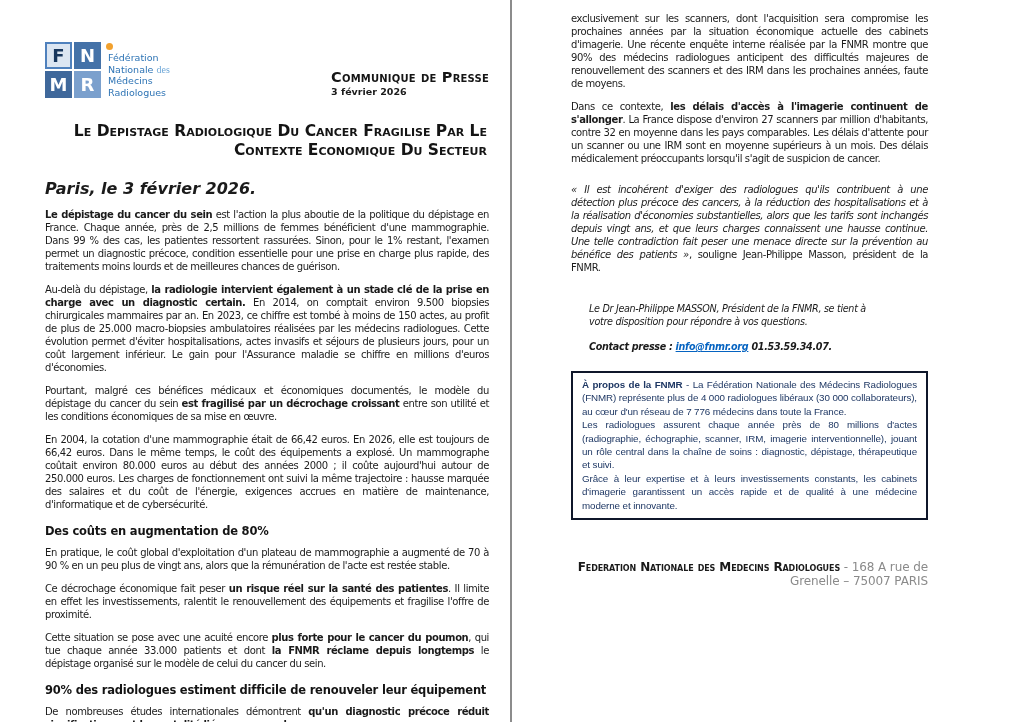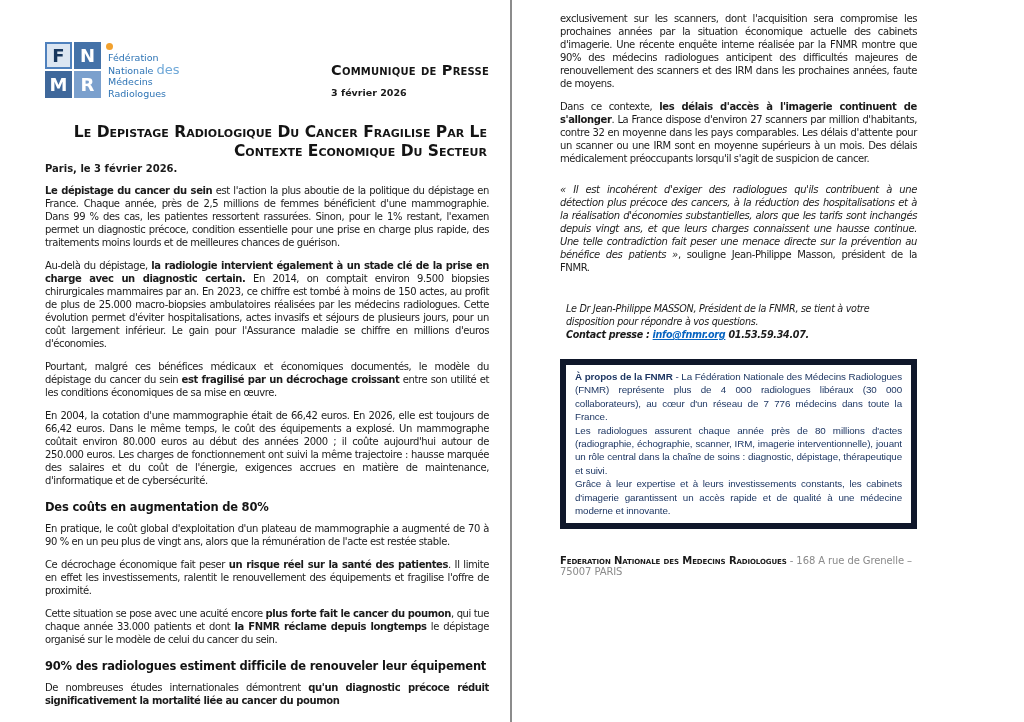--- a/index.html
+++ b/index.html
@@ -3,56 +3,56 @@
 <meta charset="utf-8">
 <style>
   * { box-sizing: border-box; }
   html, body { margin: 0; padding: 0; }
   body {
     width: 1024px; height: 722px; background: #ffffff; position: relative;
     overflow: hidden; font-family: "DejaVu Sans", sans-serif; color: #1b1b1b;
   }
   .page { position: absolute; top: 0; height: 722px; overflow: hidden; }
   .pg1 { left: 0; width: 511px; padding: 42px 22px 0 45px; }
-  .pg2 { left: 513px; width: 434px; padding: 12px 30px 16px 47px; }
+  .pg2 { left: 524px; width: 434px; padding: 12px 30px 16px 47px; }
   .divider { position: absolute; left: 510px; top: 0; width: 2px; height: 722px; background: #8c8c8c; }
 
   
   .hdr { display: flex; justify-content: space-between; align-items: flex-end; }
   .logo { display: flex; gap: 7px; position: relative; }
   .lgrid { display: grid; grid-template-columns: 27px 27px; grid-template-rows: 27px 27px; gap: 2px; }
   .lcell { display: flex; align-items: center; justify-content: center; font-weight: bold; font-size: 18px; }
   .cF { background: #dce6f2; color: #17365d; border: 2px solid #4f81bd; }
   .cN { background: #4472a8; color: #ffffff; }
   .cM { background: #3f689b; color: #ffffff; }
   .cR { background: #7ba0cd; color: #ffffff; }
   .ldot { position: absolute; left: 61px; top: 1px; width: 7px; height: 7px; border-radius: 50%; background: #f2a12e; }
   .ltext { font-size: 9.5px; line-height: 11.5px; color: #2e74b5; padding-top: 10px; font-weight: 500; }
-  .ltext .sm { font-size: 13px; color: #6fa8d8; }
+  .ltext .sm { font-size: 10px; color: #6fa8d8; font-family: Liberation Serif, serif; }
   .meta { text-align: left; padding-bottom: 1px; }
   .doc-type { font-variant: small-caps; font-weight: bold; font-size: 14.5px; color: #151515; letter-spacing: 0.2px; }
-  .doc-date { font-weight: bold; font-size: 9.5px; margin-top: 9px; }
+  .doc-date { font-weight: bold; font-size: 9.5px; margin-top: 1px; }
 
   .title { font-variant: small-caps; font-weight: bold; font-size: 15.5px; line-height: 19px;
            text-align: right; margin: 24px 2px 0; color: #141414; }
-  .dateline { font-weight: bold; font-size: 10px; margin: 2px 0 0; }
+  .dateline { font-weight: bold; font-size: 16px; margin: 19px 0 0; font-style: italic; }
 
   .b { font-size: 10px; line-height: 13px; letter-spacing: -0.4px; text-align: justify; margin: 10px 0 0; }
   h2.sec { font-size: 11.5px; font-weight: bold; letter-spacing: -0.2px; margin: 13px 0 0; color: #141414; }
   h2.sec + .b { margin-top: 8px; }
 
   .quote { margin-top: 18px; }
   .contact { margin: 28px 0 0 6px; width: 312px; font-size: 9.6px; line-height: 13px; letter-spacing: -0.3px; }
-  .contact p { margin: 0; }
+  .contact p { margin: 12px; }
 
-  .about { border: 6px solid #0f172a; padding: 5px 9px 6px; margin-top: 18px; color: #1f3864; }
+  .about { border: 2px solid #0f172a; padding: 5px 9px 6px; margin-top: 18px; color: #1f3864; }
   .about p { font-family: "Liberation Sans", sans-serif; font-size: 9.8px; line-height: 13.4px;
              letter-spacing: -0.1px; text-align: justify; margin: 0; }
 
-  .footer { margin-top: 26px; text-align: left; font-size: 10px; letter-spacing: -0.1px; }
+  .footer { margin-top: 40px; text-align: right; font-size: 12px; letter-spacing: -0.1px; }
   .f-org { font-variant: small-caps; font-weight: bold; color: #1a1a1a; }
   .f-addr { color: #8a8a8a; }
 
   
   .rb { font-weight: bold; }
   .ri { font-style: italic; }
   .rl { color: #0563c1; text-decoration: underline; }
 </style>
 </head>
 <body>
@@ -85,21 +85,21 @@
 
   <p class="b"><span class="rb">Le dépistage du cancer du sein</span><span> est l'action la plus aboutie de la politique du dépistage en France. Chaque année, près de 2,5 millions de femmes bénéficient d'une mammographie. Dans 99 % des cas, les patientes ressortent rassurées. Sinon, pour le 1% restant, l'examen permet un diagnostic précoce, condition essentielle pour une prise en charge plus rapide, des traitements moins lourds et de meilleures chances de guérison.</span></p>
   <p class="b"><span>Au-delà du dépistage, </span><span class="rb">la radiologie intervient également à un stade clé de la prise en charge avec un diagnostic certain.</span><span> En 2014, on comptait environ 9.500 biopsies chirurgicales mammaires par an. En 2023, ce chiffre est tombé à moins de 150 actes, au profit de plus de 25.000 macro-biopsies ambulatoires réalisées par les médecins radiologues. Cette évolution permet d'éviter hospitalisations, actes invasifs et séjours de plusieurs jours, pour un coût largement inférieur. Le gain pour l'Assurance maladie se chiffre en millions d'euros d'économies.</span></p>
 
   <p class="b"><span>Pourtant, malgré ces bénéfices médicaux et économiques documentés, le modèle du dépistage du cancer du sein </span><span class="rb">est fragilisé par un décrochage croissant</span><span> entre son utilité et les conditions économiques de sa mise en œuvre.</span></p>
   <p class="b">En 2004, la cotation d'une mammographie était de 66,42 euros. En 2026, elle est toujours de 66,42 euros. Dans le même temps, le coût des équipements a explosé. Un mammographe coûtait environ 80.000 euros au début des années 2000 ; il coûte aujourd'hui autour de 250.000 euros. Les charges de fonctionnement ont suivi la même trajectoire : hausse marquée des salaires et du coût de l'énergie, exigences accrues en matière de maintenance, d'informatique et de cybersécurité.</p>
 
   <h2 class="sec">Des coûts en augmentation de 80%</h2>
   <p class="b">En pratique, le coût global d'exploitation d'un plateau de mammographie a augmenté de 70 à 90 % en un peu plus de vingt ans, alors que la rémunération de l'acte est restée stable.</p>
   <p class="b"><span>Ce décrochage économique fait peser </span><span class="rb">un risque réel sur la santé des patientes</span><span>. Il limite en effet les investissements, ralentit le renouvellement des équipements et fragilise l'offre de proximité.</span></p>
-  <p class="b"><span>Cette situation se pose avec une acuité encore </span><span class="rb">plus forte fait le cancer du poumon</span><span>, qui tue chaque année 33.000 patients et dont </span><span class="rb">la FNMR réclame depuis longtemps</span><span> le dépistage organisé sur le modèle de celui du cancer du sein.</span></p>
+  <p class="b"><span>Cette situation se pose avec une acuité encore </span><span class="rb">plus forte pour le cancer du poumon</span><span>, qui tue chaque année 33.000 patients et dont </span><span class="rb">la FNMR réclame depuis longtemps</span><span> le dépistage organisé sur le modèle de celui du cancer du sein.</span></p>
 
   <h2 class="sec">90% des radiologues estiment difficile de renouveler leur équipement</h2>
   <p class="b"><span>De nombreuses études internationales démontrent </span><span class="rb">qu'un diagnostic précoce réduit significativement la mortalité liée au cancer du poumon</span></p>
 </div>
 
 <div class="divider"></div>
 
 <div class="page pg2">
   <p class="b" style="margin-top:0">exclusivement sur les scanners, dont l'acquisition sera compromise les prochaines années par la situation économique actuelle des cabinets d'imagerie. Une récente enquête interne réalisée par la FNMR montre que 90% des médecins radiologues anticipent des difficultés majeures de renouvellement des scanners et des IRM dans les prochaines années, faute de moyens.</p>
   <p class="b"><span>Dans ce contexte, </span><span class="rb">les délais d'accès à l'imagerie continuent de s'allonger</span><span>. La France dispose d'environ 27 scanners par million d'habitants, contre 32 en moyenne dans les pays comparables. Les délais d'attente pour un scanner ou une IRM sont en moyenne supérieurs à un mois. Des délais médicalement préoccupants lorsqu'il s'agit de suspicion de cancer.</span></p>

